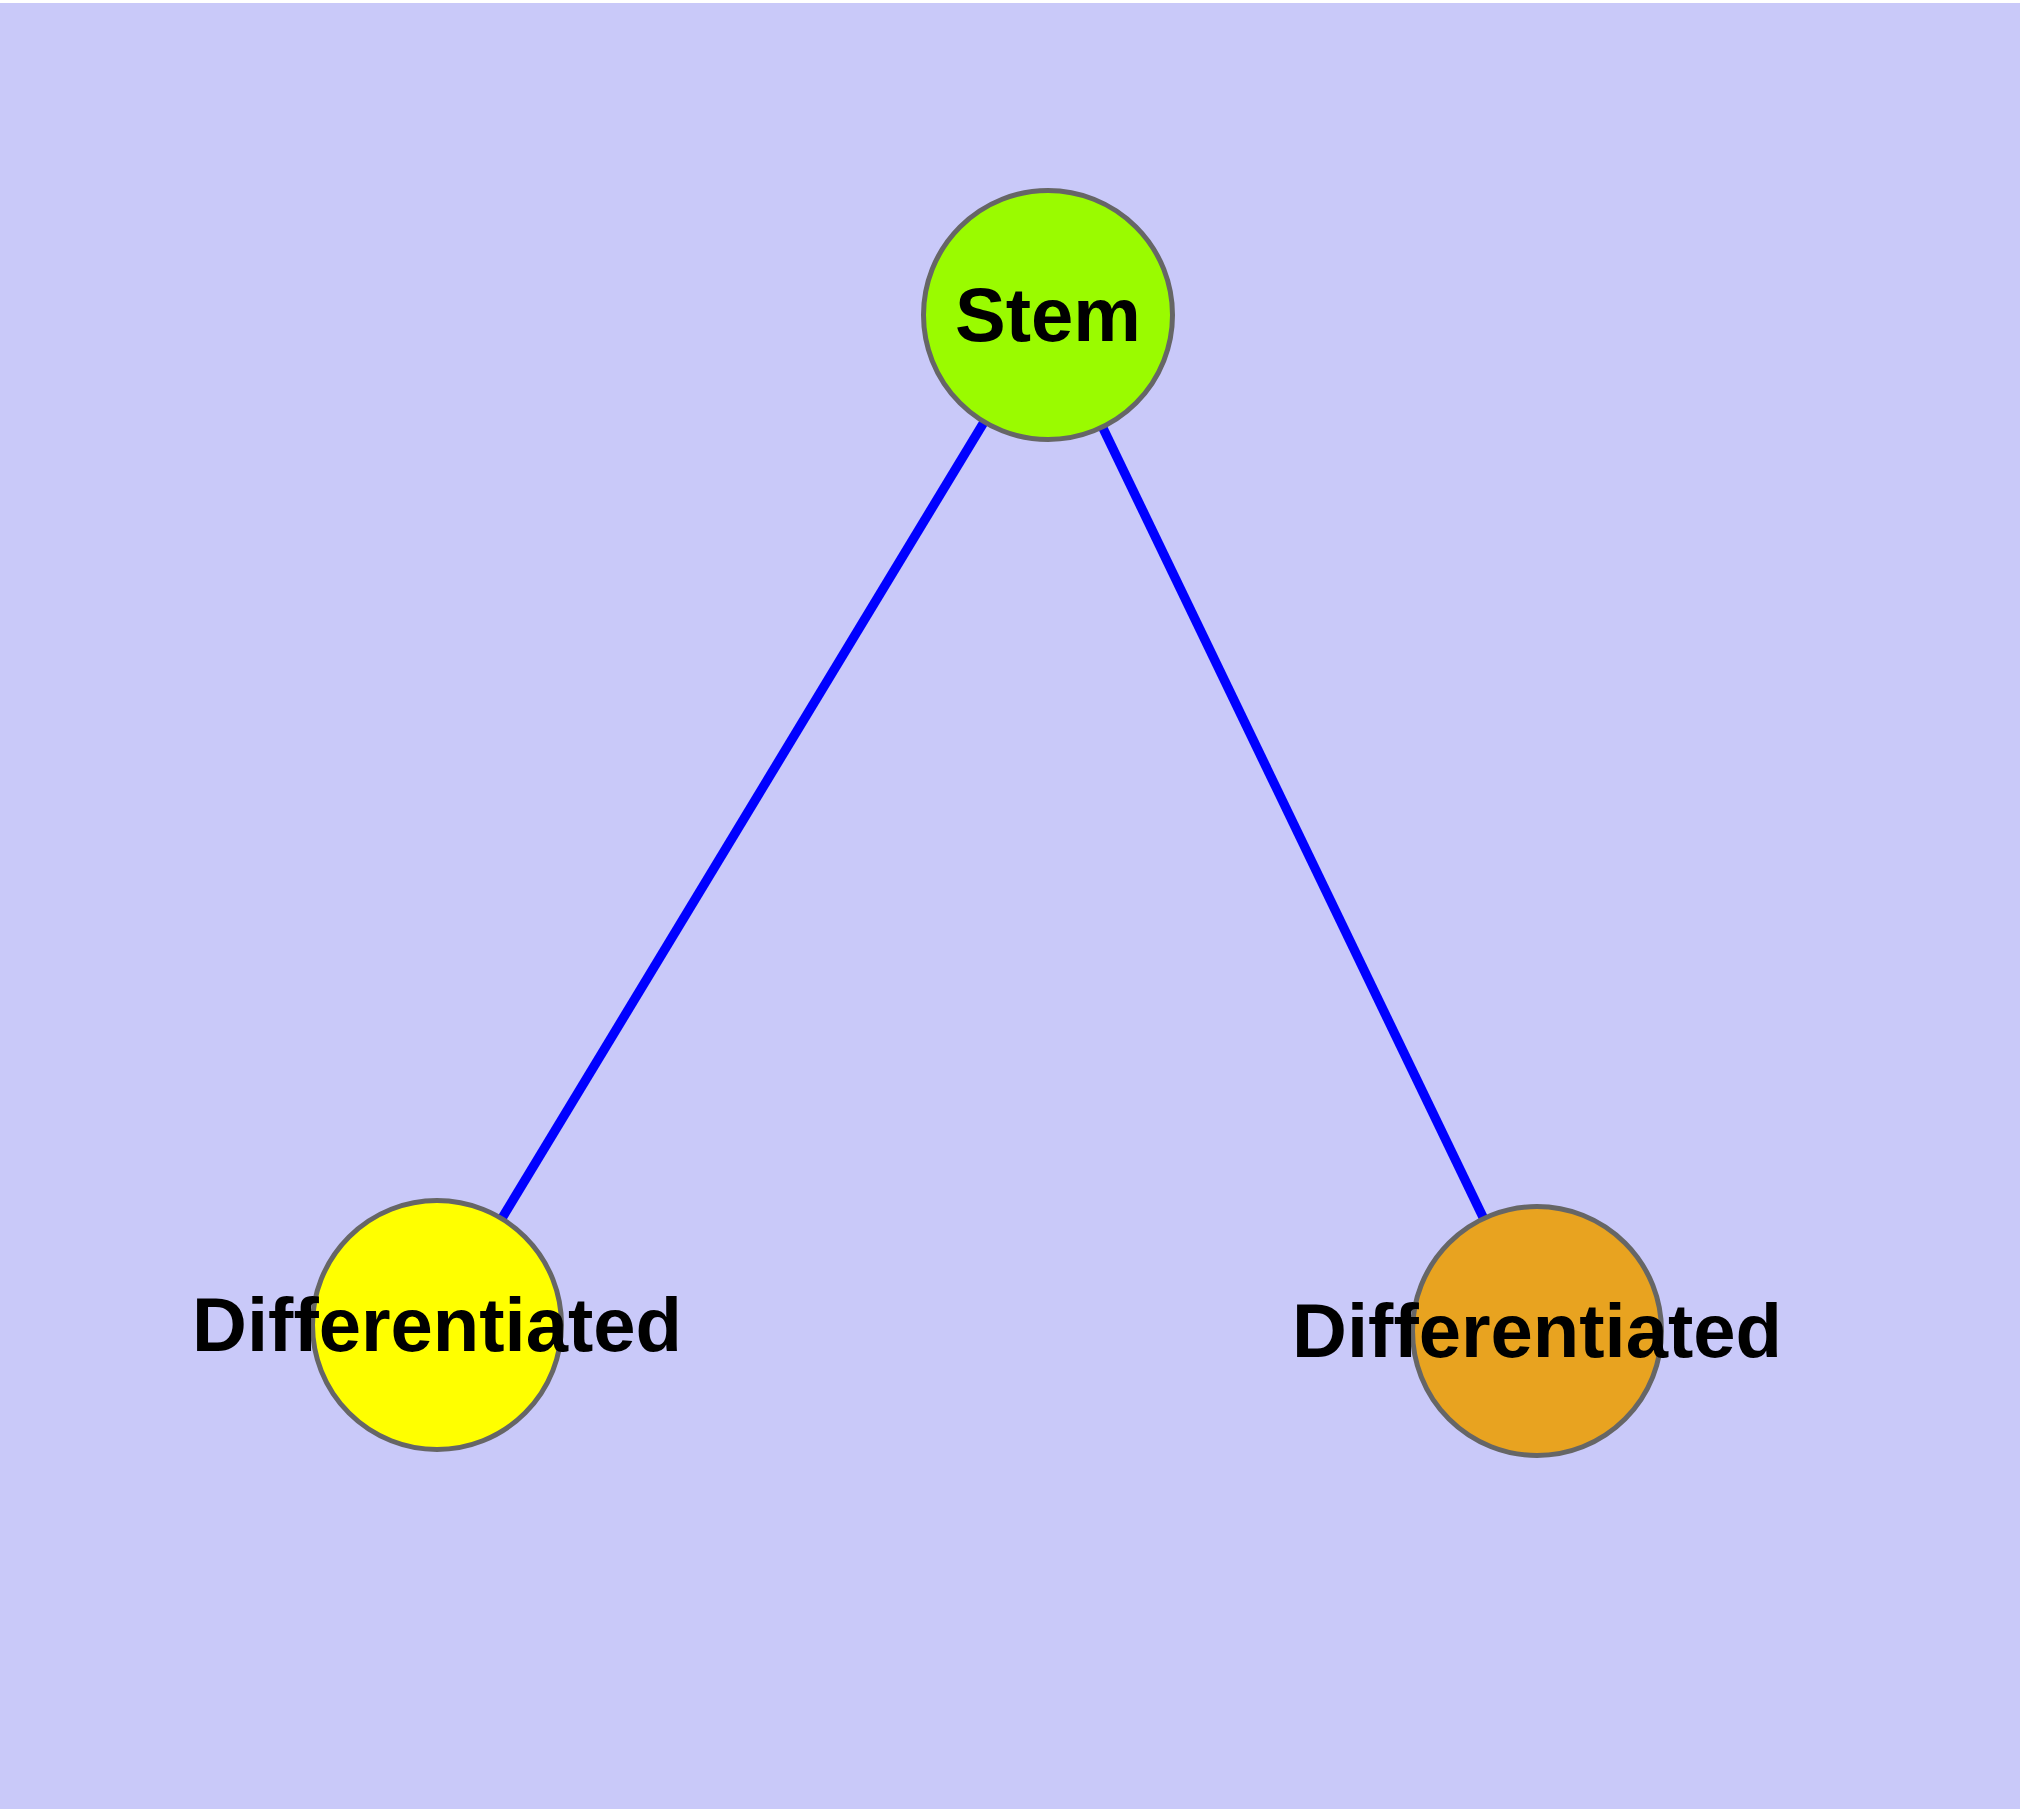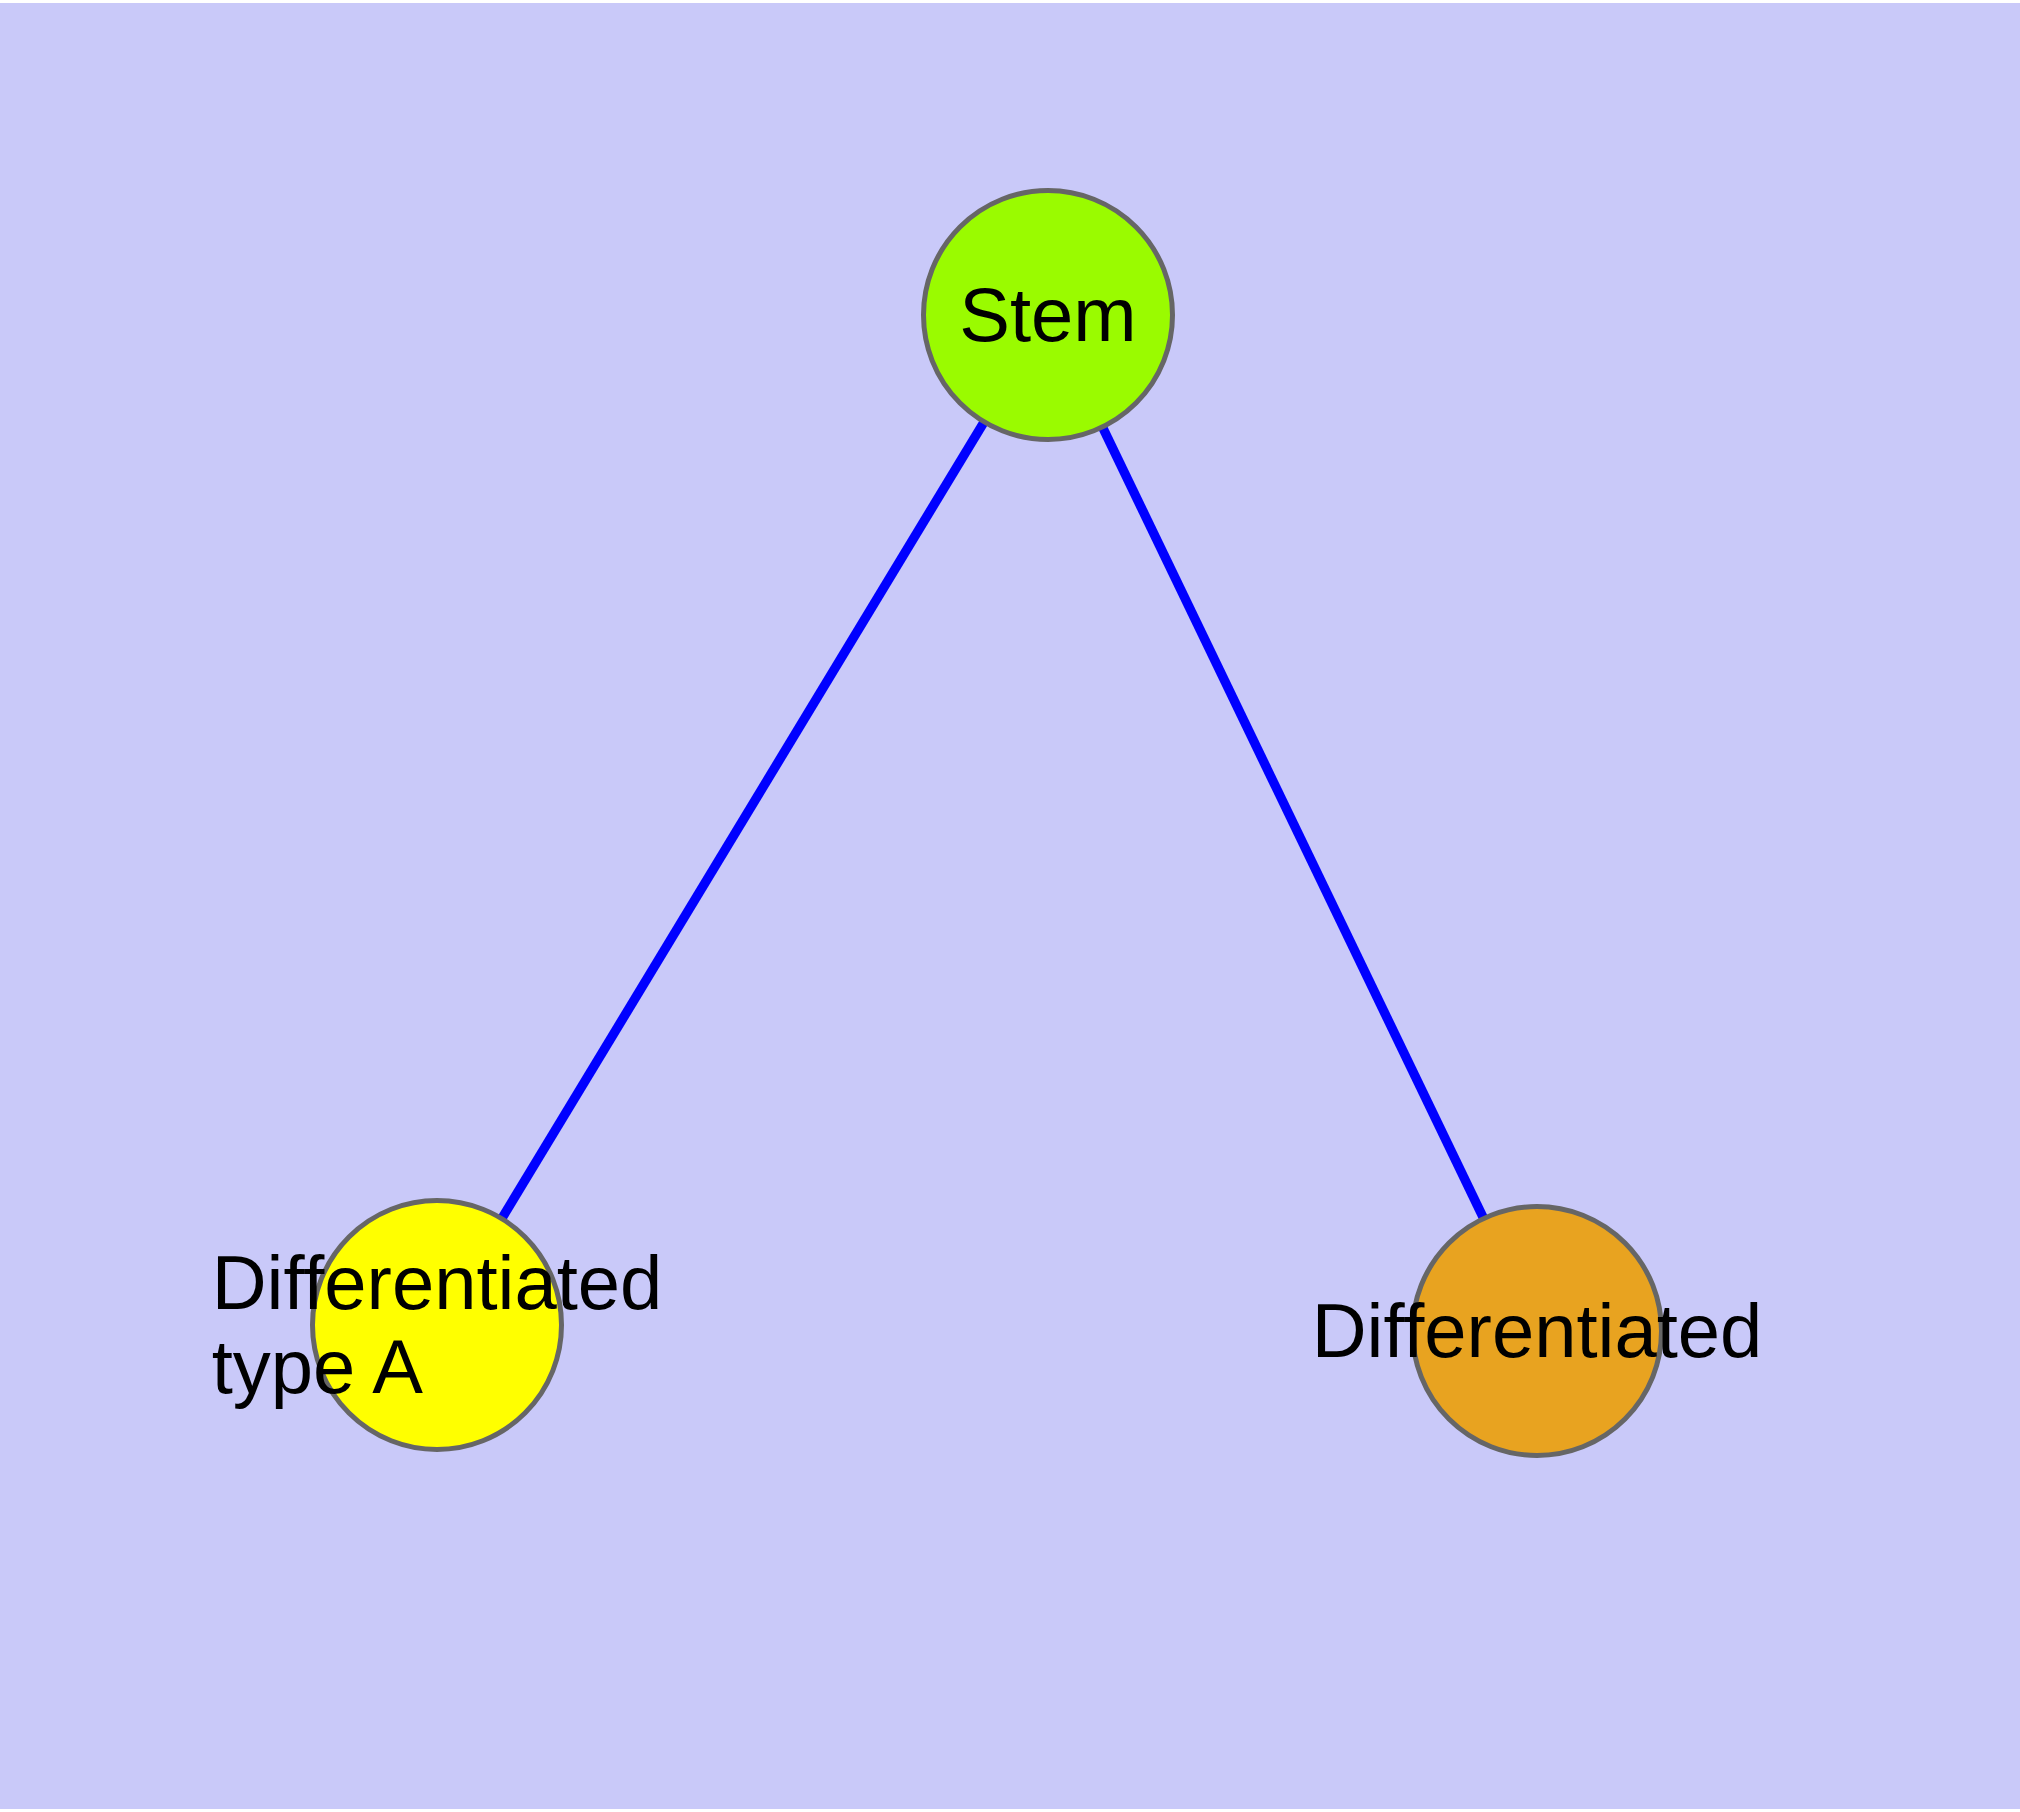--- a/index.html
+++ b/index.html
@@ -33,23 +33,23 @@
     position: absolute;
     border-style: solid;
     border-radius: 50%;
     box-sizing: border-box;
     display: flex;
     align-items: center;
     justify-content: center;
     z-index: 2;
   }
   .node-label {
-    text-align: left;
+    text-align: right;
     white-space: nowrap;
-    font-weight: normal;
+    font-weight: bold;
     line-height: 1.1;
   }
   .label-line { min-width: 0; }
 </style>
 </head>
 <body>
 
 <div class="canvas" style="background: rgb(201, 201, 249);">
 
   <div class="margin-strip top" style="background: rgb(255, 255, 255);"></div>
@@ -62,21 +62,20 @@
   <div class="node" style="left: 921px; top: 188px; height: 254px; width: 254px; background: rgb(154, 251, 0); border-color: rgb(102, 102, 102); border-width: 5.1px;">
     <div class="node-label" style="color: rgb(0, 0, 0); font-size: 76px;">
       <div class="label-line">Stem</div>
       <div class="label-line"></div>
     </div>
   </div>
 
   <div class="node" style="left: 310px; top: 1198px; height: 254px; width: 254px; background: rgb(255, 255, 0); border-color: rgb(102, 102, 102); border-width: 5.1px;">
     <div class="node-label" style="color: rgb(0, 0, 0); font-size: 76px;">
       <div class="label-line">Differentiated</div>
-      <div class="label-line">type A</div>
     </div>
   </div>
 
   <div class="node" style="left: 1410px; top: 1204px; height: 254px; width: 254px; background: rgb(232, 163, 32); border-color: rgb(102, 102, 102); border-width: 5.1px;">
     <div class="node-label" style="color: rgb(0, 0, 0); font-size: 76px;">
       <div class="label-line">Differentiated</div>
     </div>
   </div>
 
   <div class="margin-strip bottom" style="background: rgb(255, 255, 255);"></div>

